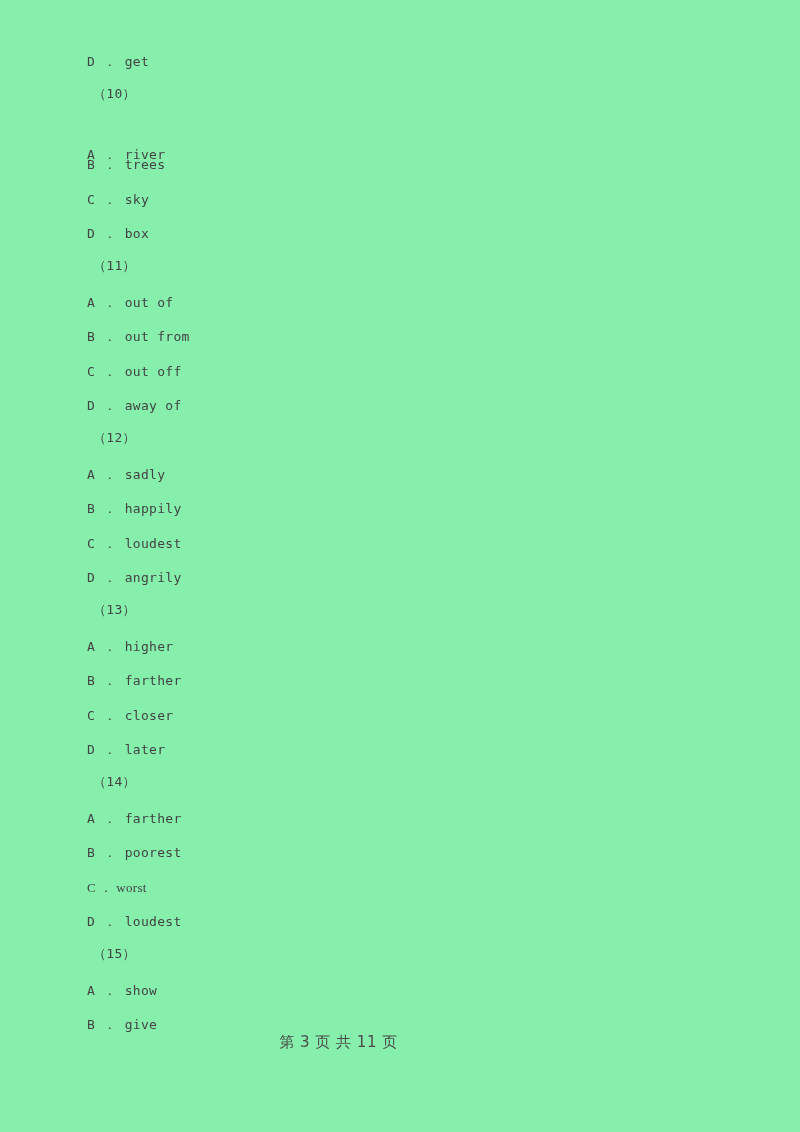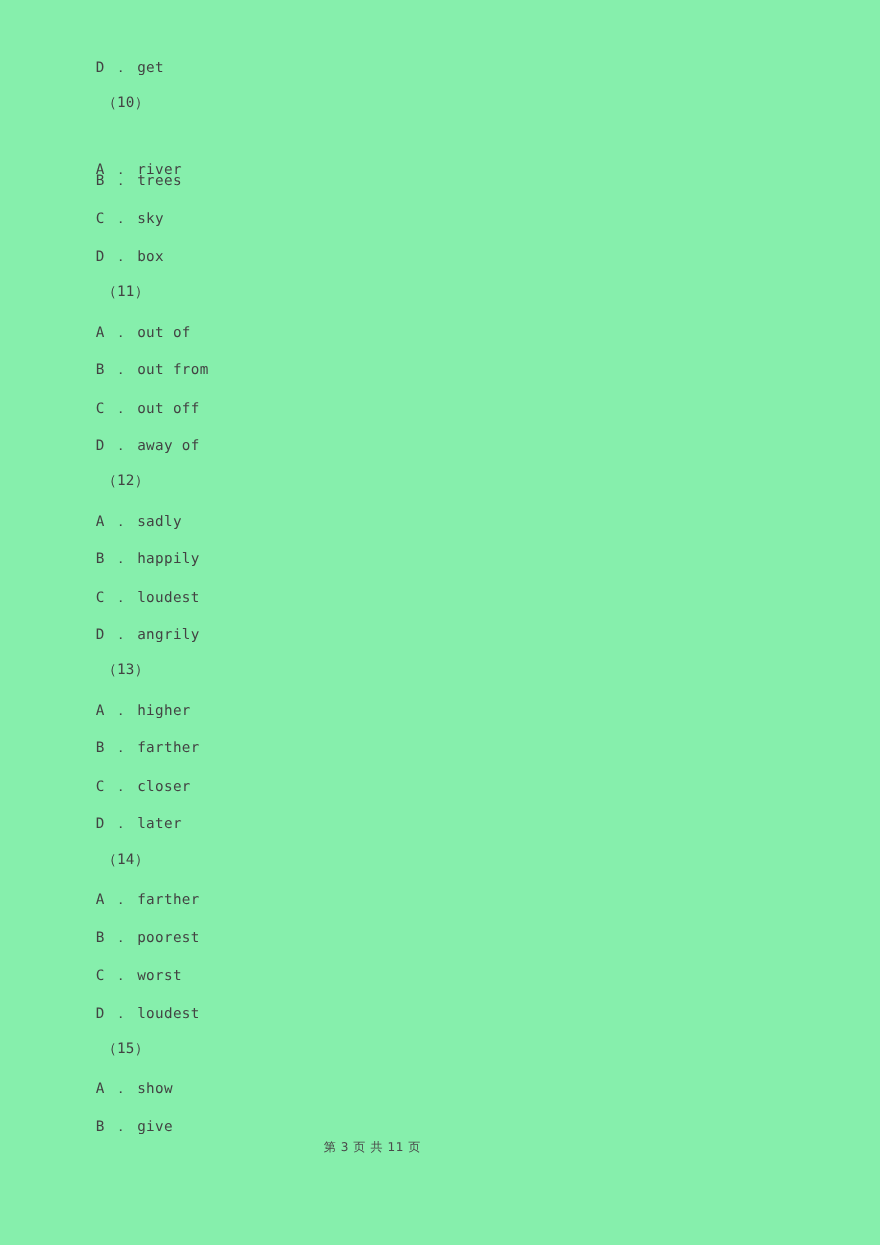--- a/index.html
+++ b/index.html
@@ -53,21 +53,21 @@
   }
 
   #footer {
     position: absolute;
     top: 1034px;
     left: 0;
     width: 677px;
     text-align: center;
     white-space: pre;
     font-family: "DejaVu Sans", "Liberation Sans", sans-serif;
-    font-size: 11px;
+    font-size: 15px;
     line-height: 17px;
     color: #4a4a4a;
     letter-spacing: 0.5px;
   }
 </style>
 </head>
 <body>
 
 <div id="page">
   <div id="content">
@@ -88,20 +88,20 @@
       <div class="line option" style="top: 536px;">C ． loudest</div>
       <div class="line option" style="top: 570px;">D ． angrily</div>
       <div class="line qnum" style="top: 602px;">（13）</div>
       <div class="line option" style="top: 639px;">A ． higher</div>
       <div class="line option" style="top: 673px;">B ． farther</div>
       <div class="line option" style="top: 708px;">C ． closer</div>
       <div class="line option" style="top: 742px;">D ． later</div>
       <div class="line qnum" style="top: 774px;">（14）</div>
       <div class="line option" style="top: 811px;">A ． farther</div>
       <div class="line option" style="top: 845px;">B ． poorest</div>
-      <div class="line option" style="top: 880px;">C ． worst</div>
+      <div class="line option" style="top: 880px; font-family: Liberation Serif, serif;">C ． worst</div>
       <div class="line option" style="top: 914px;">D ． loudest</div>
       <div class="line qnum" style="top: 946px;">（15）</div>
       <div class="line option" style="top: 983px;">A ． show</div>
       <div class="line option" style="top: 1017px;">B ． give</div>
     </div>
   <div id="footer">第 3 页 共 11 页</div>
 </div>
 
 </body></html>

